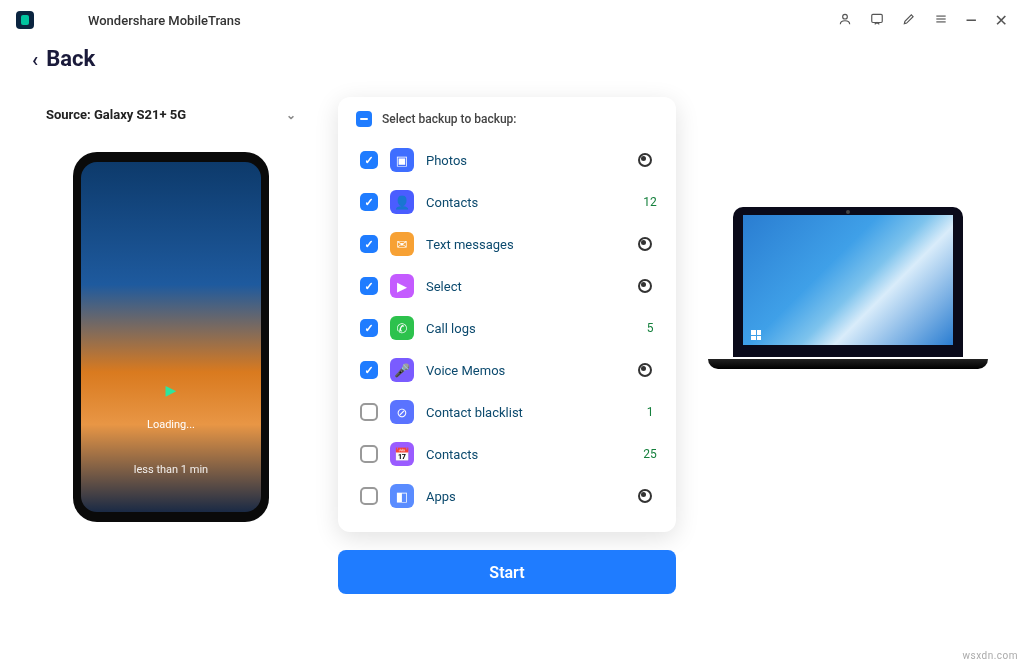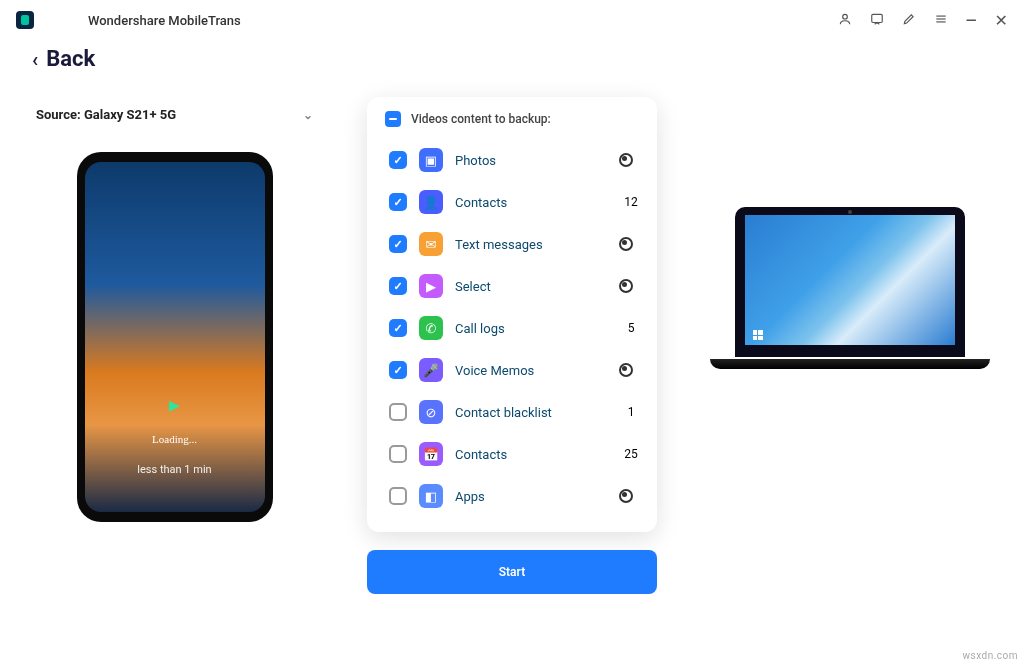--- a/index.html
+++ b/index.html
@@ -6,48 +6,48 @@
   body { width: 1024px; height: 665px; background: #fff; position: relative; overflow: hidden; }
   .title-bar { display: flex; align-items: center; padding: 10px 16px; height: 40px; gap: 46px; }
   .app-logo { width: 18px; height: 18px; background: #0a2540; border-radius: 4px; display: flex; align-items: center; justify-content: center; margin-right: 8px; }
   .app-logo-inner { width: 8px; height: 10px; background: #00c4a0; border-radius: 2px; }
   .app-title { font-size: 13px; color: #333; font-weight: 500; }
   .win-controls { margin-left: auto; display: flex; gap: 18px; color: #555; align-items: center; }
   .win-controls span { cursor: pointer; font-size: 14px; }
   .back-row { padding: 6px 32px 16px; display: flex; align-items: center; gap: 8px; }
   .back-chevron { font-size: 20px; font-weight: 600; color: #1a1a3a; cursor: pointer; }
   .back-label { font-size: 22px; font-weight: 700; color: #1a1a3a; cursor: pointer; }
-  .main { display: flex; padding: 0 26px; gap: 44px; }
+  .main { display: flex; padding: 0 36px; gap: 32px; }
   .col { flex: 1; display: flex; flex-direction: column; align-items: center; }
   .device-header { width: 100%; display: flex; align-items: center; font-size: 13px; font-weight: 700; color: #222; padding: 20px 10px 30px; }
   .device-header .chev { margin-left: auto; color: #888; font-size: 12px; }
   .phone-mock { width: 196px; height: 370px; background: #0a0a0a; border-radius: 24px; padding: 10px 8px; position: relative; }
   .phone-screen { width: 100%; height: 100%; border-radius: 16px; background: linear-gradient(180deg, #0d3a6b 0%, #1e5a9e 35%, #d97a1f 60%, #e89645 75%, #1a2a45 100%); display: flex; flex-direction: column; align-items: center; justify-content: flex-end; color: #fff; font-size: 11px; position: relative; overflow: hidden; }
   .phone-screen .play { margin-bottom: 20px; color: #2ee59d; font-size: 14px; }
-  .phone-screen .loading { margin-bottom: 6px; font-family: Liberation Serif, serif; }
+  .phone-screen .loading { margin-bottom: 20px; }
   .phone-screen .eta { margin-bottom: 36px; opacity: 0.9; margin-top: 12px; }
   .center-col { flex: 0 0 290px; display: flex; flex-direction: column; }
   .panel { background: #fff; border-radius: 12px; box-shadow: 0 6px 24px rgba(0,0,0,0.12); padding: 14px 0 0; margin-top: 10px; height: 435px; display: flex; flex-direction: column; }
   .panel-head { display: flex; align-items: center; gap: 10px; padding: 0 18px 12px; font-size: 12px; color: #444; font-weight: 500; }
   .indeterminate-chk { width: 16px; height: 16px; background: #1f7cff; border-radius: 4px; display: flex; align-items: center; justify-content: center; }
   .indeterminate-chk::after { content:""; width:8px; height:2.5px; background:#fff; border-radius:1px; }
   .list { flex: 1; overflow-y: auto; padding: 0 10px 0 18px; }
   .list::-webkit-scrollbar { width: 6px; }
   .list::-webkit-scrollbar-thumb { background: #bbb; border-radius: 3px; }
   .row { display: flex; align-items: center; gap: 12px; padding: 9px 4px; }
   .chk { width: 18px; height: 18px; border-radius: 5px; flex-shrink: 0; }
   .chk.checked { background: #1f7cff; display:flex; align-items:center; justify-content:center; }
   .chk.checked::after { content:"✓"; color:#fff; font-size:11px; font-weight:700; }
   .chk.unchecked { border: 2px solid #999; background:#fff; }
   .icon-box { width: 24px; height: 24px; border-radius: 6px; flex-shrink:0; display:flex; align-items:center; justify-content:center; font-size:13px; color:#fff; }
   .row-label { font-size: 13px; color: #0c4a6e; flex: 1; }
-  .row-count { font-size: 12px; color: #000000; width: 24px; text-align: center; }
+  .row-count { font-size: 12px; color: #15803d; width: 24px; text-align: center; }
   .spinner { width: 14px; height: 14px; border: 2px solid #333; border-radius:50%; position:relative; }
   .spinner::after { content:""; position:absolute; width:5px; height:5px; background:#333; border-radius:50%; top:1px; left:1px; }
-  .start-btn { margin: 18px auto 0; width: 290px; height: 44px; background: #1f7cff; color:#fff; border:none; border-radius:8px; font-size:12px; font-weight:600; cursor:pointer; }
+  .start-btn { margin: 18px auto 0; width: 338px; height: 44px; background: #1f7cff; color:#fff; border:none; border-radius:8px; font-size:16px; font-weight:600; cursor:pointer; }
   .laptop { width: 280px; height: 180px; margin-top: 120px; position: relative; }
   .lap-screen-frame { width: 230px; height: 150px; background:#0a0a1a; border-radius:10px 10px 0 0; margin:0 auto; padding:8px 10px 12px; position:relative; }
   .lap-cam { width:4px; height:4px; background:#444; border-radius:50%; position:absolute; top:3px; left:50%; transform:translateX(-50%);}
   .lap-screen { width:100%; height:100%; background:linear-gradient(135deg,#2a7dd1 0%, #3fa0e8 40%, #7dc3ed 55%, #d9ecfa 65%, #2a7dd1 100%); position:relative;}
   .win-logo { position:absolute; left:8px; bottom:5px; width:10px; height:10px; display:grid; grid-template-columns:1fr 1fr; grid-template-rows:1fr 1fr; gap:1px;}
   .win-logo span{background:#fff;}
   .lap-base { width: 280px; height: 10px; background:linear-gradient(#222,#000); border-radius:0 0 12px 12px; position:absolute; bottom:18px; left:0;}
   .watermark { position:absolute; bottom:4px; right:6px; font-size:10px; color:#aaa; letter-spacing:0.5px; }
 </style>
 </head>
@@ -105,21 +105,21 @@
         <div class="loading">Loading...</div>
         <div class="eta">less than 1 min</div>
       </div>
     </div>
   </div>
 
   <div class="center-col">
     <div class="panel">
       <div class="panel-head">
         <div class="indeterminate-chk"></div>
-        <span>Videos content to backup:</span>
+        <span>Select backup to backup:</span>
       </div>
       <div class="list" id="list">
           <div class="row">
             <div class="chk checked"></div>
             <div class="icon-box" style="background: rgb(63, 110, 255);">▣</div>
             <div class="row-label">Photos</div>
             <div class="row-count">
               <div class="spinner"></div>
             </div>
           </div>

